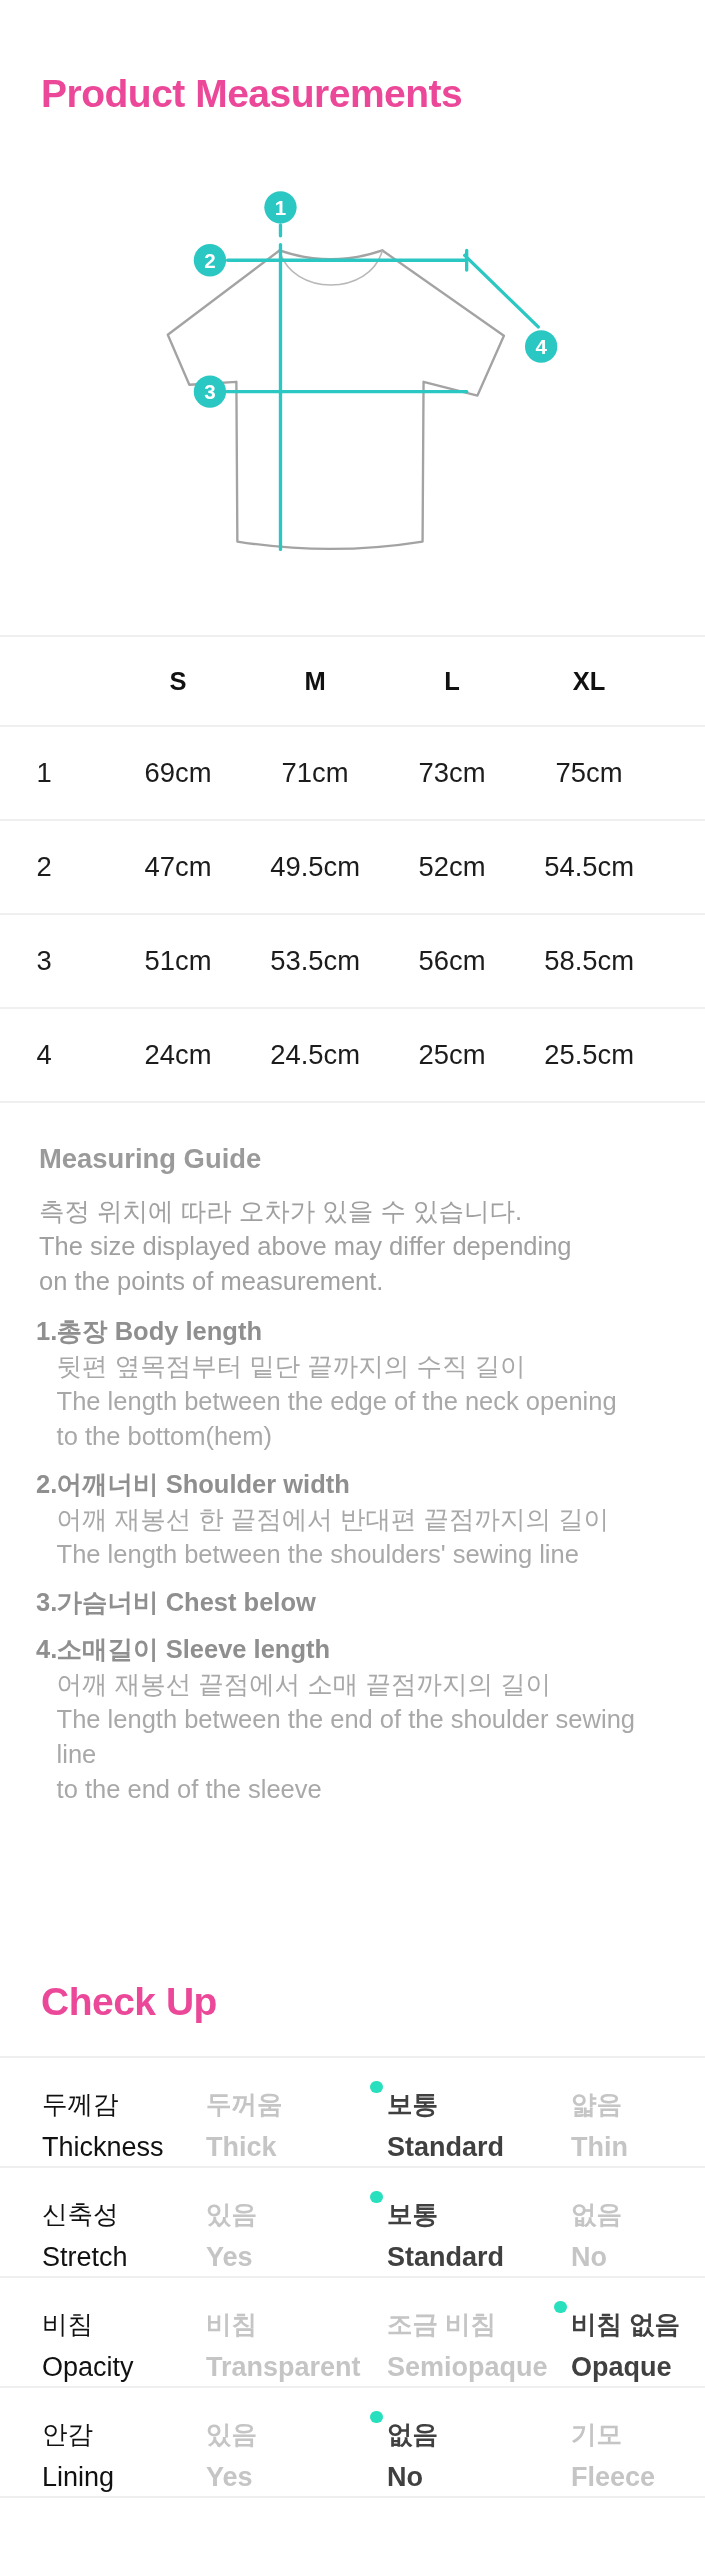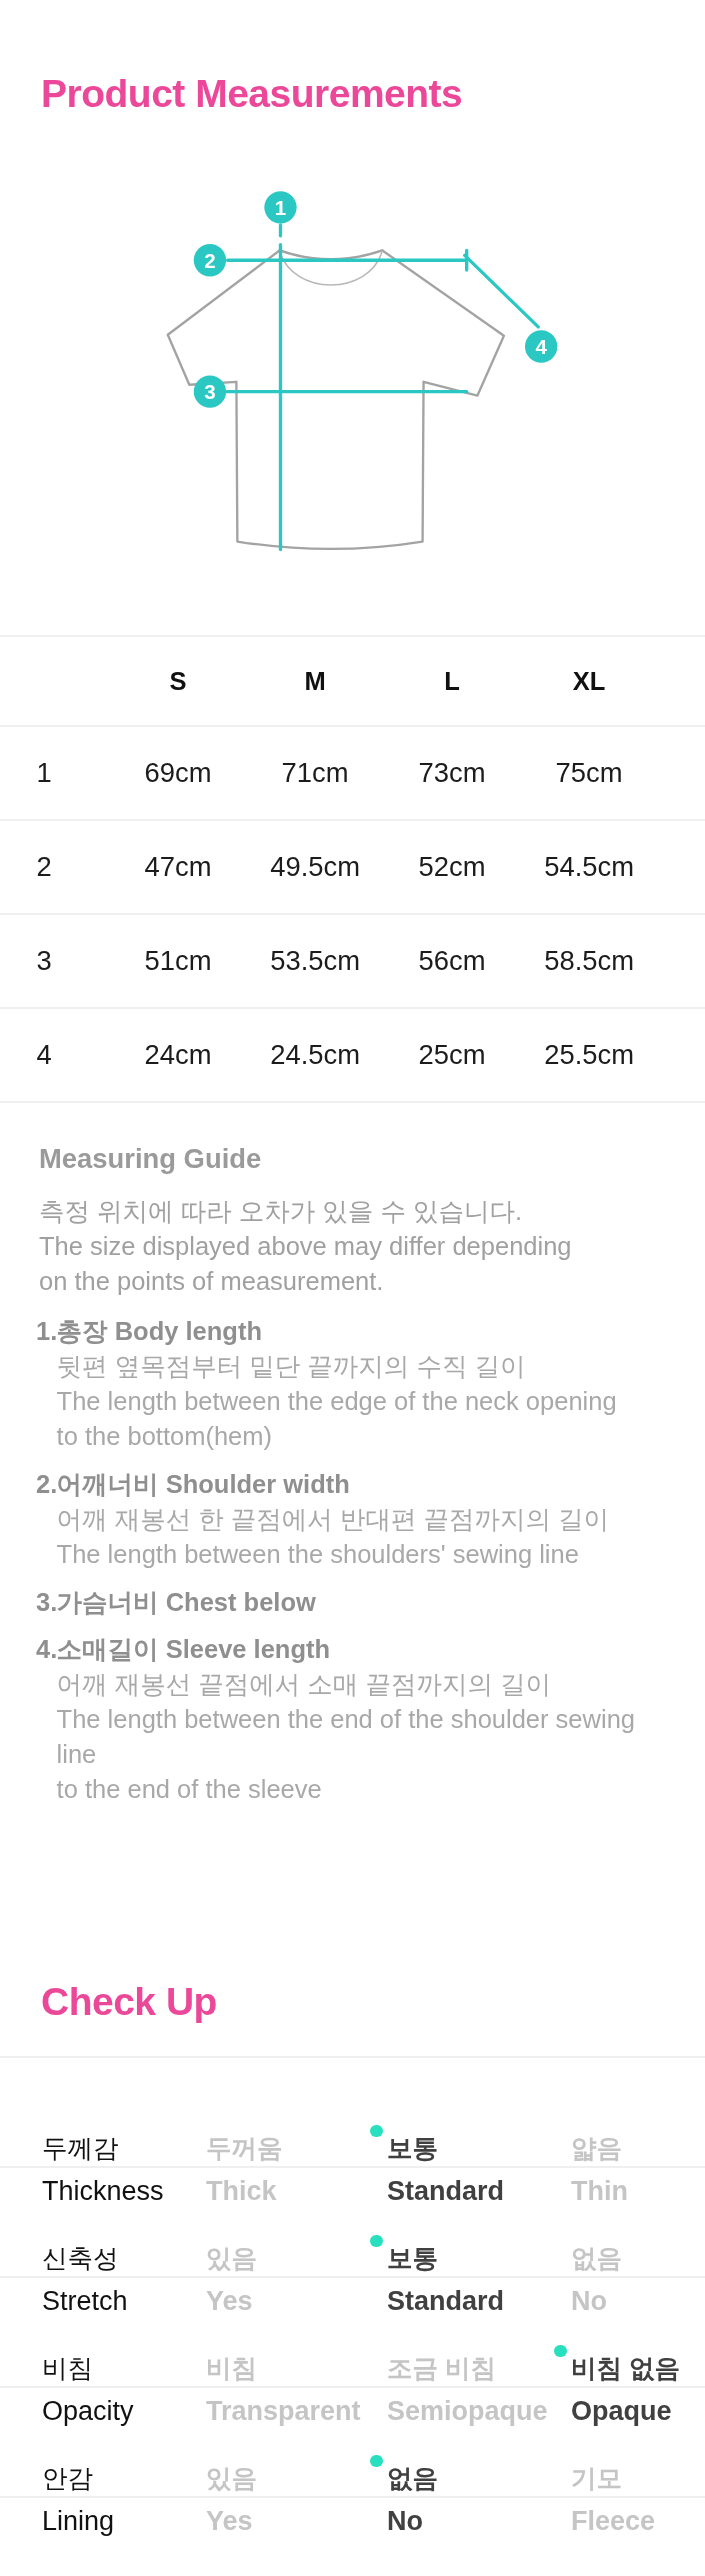--- a/index.html
+++ b/index.html
@@ -28,21 +28,21 @@
   .guide-title{font-size:27.4px;font-weight:700;color:#9a9a9a;line-height:31px;margin:0 0 19.6px 0;}
   .guide-intro{font-size:25.5px;line-height:35px;color:#a0a0a0;white-space:pre-line;margin:0 0 15.7px 0;}
   .guide-item{position:relative;padding-left:17.6px;margin-bottom:12.7px;}
   .gi-num{position:absolute;left:-2.9px;top:0;font-size:25.5px;line-height:35px;font-weight:600;color:#8f8f8f;}
   .gi-title{font-size:25.5px;line-height:35px;font-weight:600;color:#8f8f8f;}
   .gi-desc{font-size:25.5px;line-height:35px;color:#a8a8a8;white-space:pre-line;}
 
   
   .cu-table{position:absolute;top:2056px;left:0;width:706px;border-top:2px solid #efefef;}
   .cu-row{display:grid;grid-template-columns:164px 181px 184px auto;box-sizing:border-box;height:110px;padding:24.5px 0 0 42px;border-bottom:2px solid #efefef;}
-  .cu-cell{display:flex;flex-direction:column;position:relative;margin-top:44px;}
+  .cu-cell{display:flex;flex-direction:column;position:relative;}
   .cu-cell .ko{font-size:25.5px;line-height:43px;}
   .cu-cell .en{font-size:27px;line-height:43px;}
   .cu-label{color:#111111;}
   .cu-opt{color:#c5c5c5;font-weight:bold;}
   .cu-opt.selected{color:#404040;}
   .dot{position:absolute;left:-16.7px;top:-2px;width:12.7px;height:12.7px;border-radius:50%;background:#28e0bd;}
 </style>
 </head>
 <body>
 

